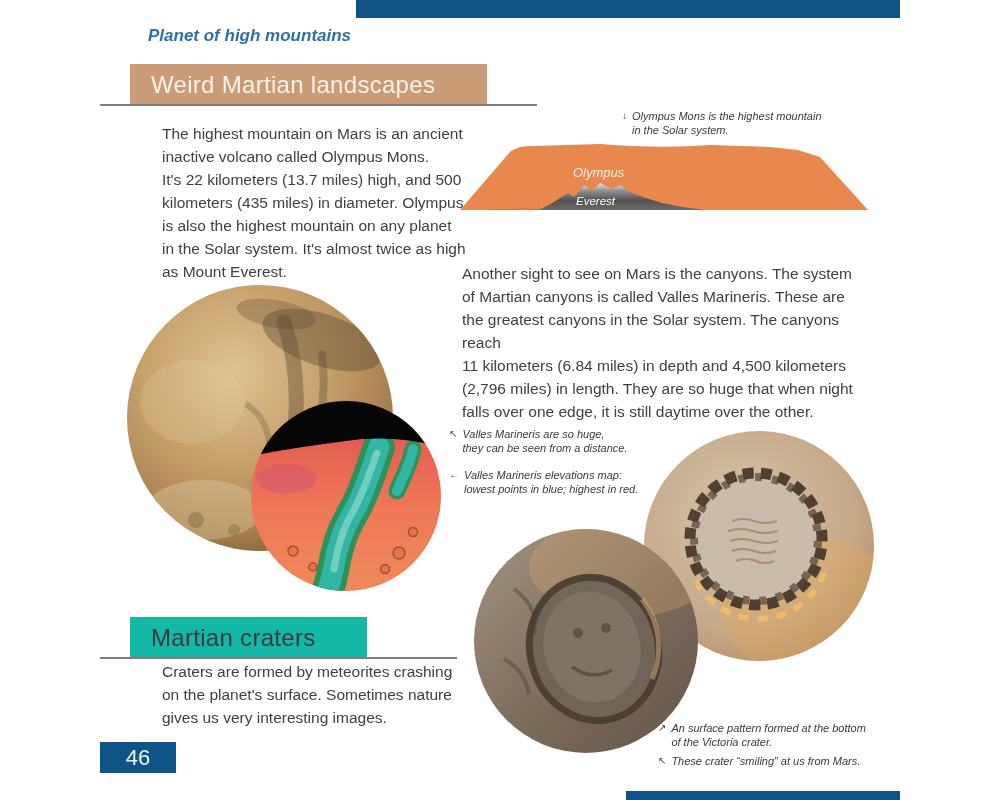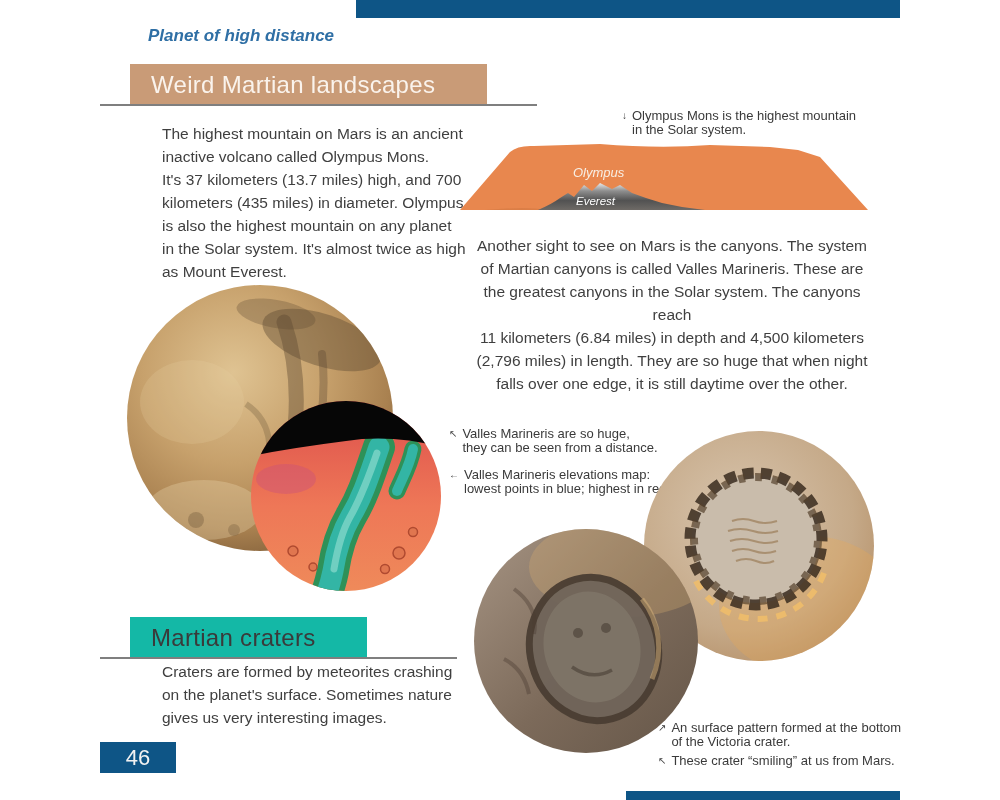--- a/index.html
+++ b/index.html
@@ -11,43 +11,43 @@
   .title-block{height:41px;display:flex;align-items:center;}
   .title-block.tan{left:130px;top:64px;width:357px;background:#c99b77;}
   .title-block.gold{left:130px;top:617px;width:237px;background:#14b8a6;}
   .title-block .t{padding-left:21px;font-size:24px;letter-spacing:.3px;}
   .title-block.tan .t{color:#faf3ec;}
   .title-block.gold .t{color:#3a3a3a;}
   .rule{height:2px;background:#7f7f7f;}
   .para{font-size:15.5px;line-height:23px;color:#3f3f3f;white-space:pre-line;}
   .cap{display:flex;gap:5px;color:#3a3a3a;}
   .cap .arr{font-size:10px;line-height:14px;font-style:normal;}
-  .cap .txt{font-size:13px;line-height:14px;white-space:pre-line;}
+  .cap .txt{font-size:11px;line-height:14px;font-style:italic;white-space:pre-line;}
   .pageno{left:100px;top:742px;width:76px;height:31px;background:#0e5586;display:flex;
           align-items:center;justify-content:center;color:#f2f2f2;font-size:22px;}
   svg{display:block;}
 </style>
 </head>
 <body>
 
 <div class="page">
 
   <div class="abs bar" style="left:356px;top:0;width:544px;height:18px;"></div>
   <div class="abs bar" style="left:626px;top:791px;width:274px;height:9px;"></div>
 
-  <div class="abs kicker">Planet of high distance</div>
+  <div class="abs kicker">Planet of high mountains</div>
 
   <div class="abs title-block tan">
     <span class="t">Weird Martian landscapes</span>
   </div>
   <div class="abs rule" style="left:100px;top:104px;width:437px;"></div>
 
   <div class="abs para" style="left:162px;top:122px;width:320px;">The highest mountain on Mars is an ancient
 inactive volcano called Olympus Mons.
-It's 37 kilometers (13.7 miles) high, and 700
+It's 22 kilometers (13.7 miles) high, and 500
 kilometers (435 miles) in diameter. Olympus
 is also the highest mountain on any planet
 in the Solar system. It's almost twice as high
 as Mount Everest.</div>
 
   <div class="abs cap" style="left:622px;top:109px;">
     <span class="arr">↓</span>
     <span class="txt">Olympus Mons is the highest mountain
 in the Solar system.</span>
   </div>
@@ -63,21 +63,21 @@
         </linearGradient>
       </defs>
       <path d="M0,74 L50,16 Q58,9 74,10 L140,8 Q200,13 250,9 L310,11 L338,14 L360,21 L408,74 Z" fill="#e8874e"></path>
       <path d="M25,74 Q70,70 85,74 L78,74 Z" fill="#c9713d" opacity=".4"></path>
       <path d="M78,74 Q92,68 100,62 L108,57 L114,61 L124,49 L132,55 L140,47 L152,53 L160,49 L172,57 L186,62 L202,67 L222,71 L245,74 Z" fill="url(#evGrad)"></path>
       <text x="113" y="41" font-size="13" font-style="italic" fill="#f8efe5" font-family="Liberation Sans, sans-serif">Olympus</text>
       <text x="116" y="69" font-size="11.5" font-style="italic" fill="#ffffff" font-family="Liberation Sans, sans-serif">Everest</text>
     </svg>
   </div>
 
-  <div class="abs para" style="left:462px;top:234px;width:420px;text-align:center;">Another sight to see on Mars is the canyons. The system
+  <div class="abs para" style="left:462px;top:262px;width:420px;">Another sight to see on Mars is the canyons. The system
 of Martian canyons is called Valles Marineris. These are
 the greatest canyons in the Solar system. The canyons reach
 11 kilometers (6.84 miles) in depth and 4,500 kilometers
 (2,796 miles) in length. They are so huge that when night
 falls over one edge, it is still daytime over the other.</div>
 
   <div class="abs" style="left:126px;top:284px;">
     <svg width="268" height="268" viewBox="0 0 268 268">
       <defs>
         <radialGradient id="marsGrad" cx="40%" cy="33%" r="75%">

